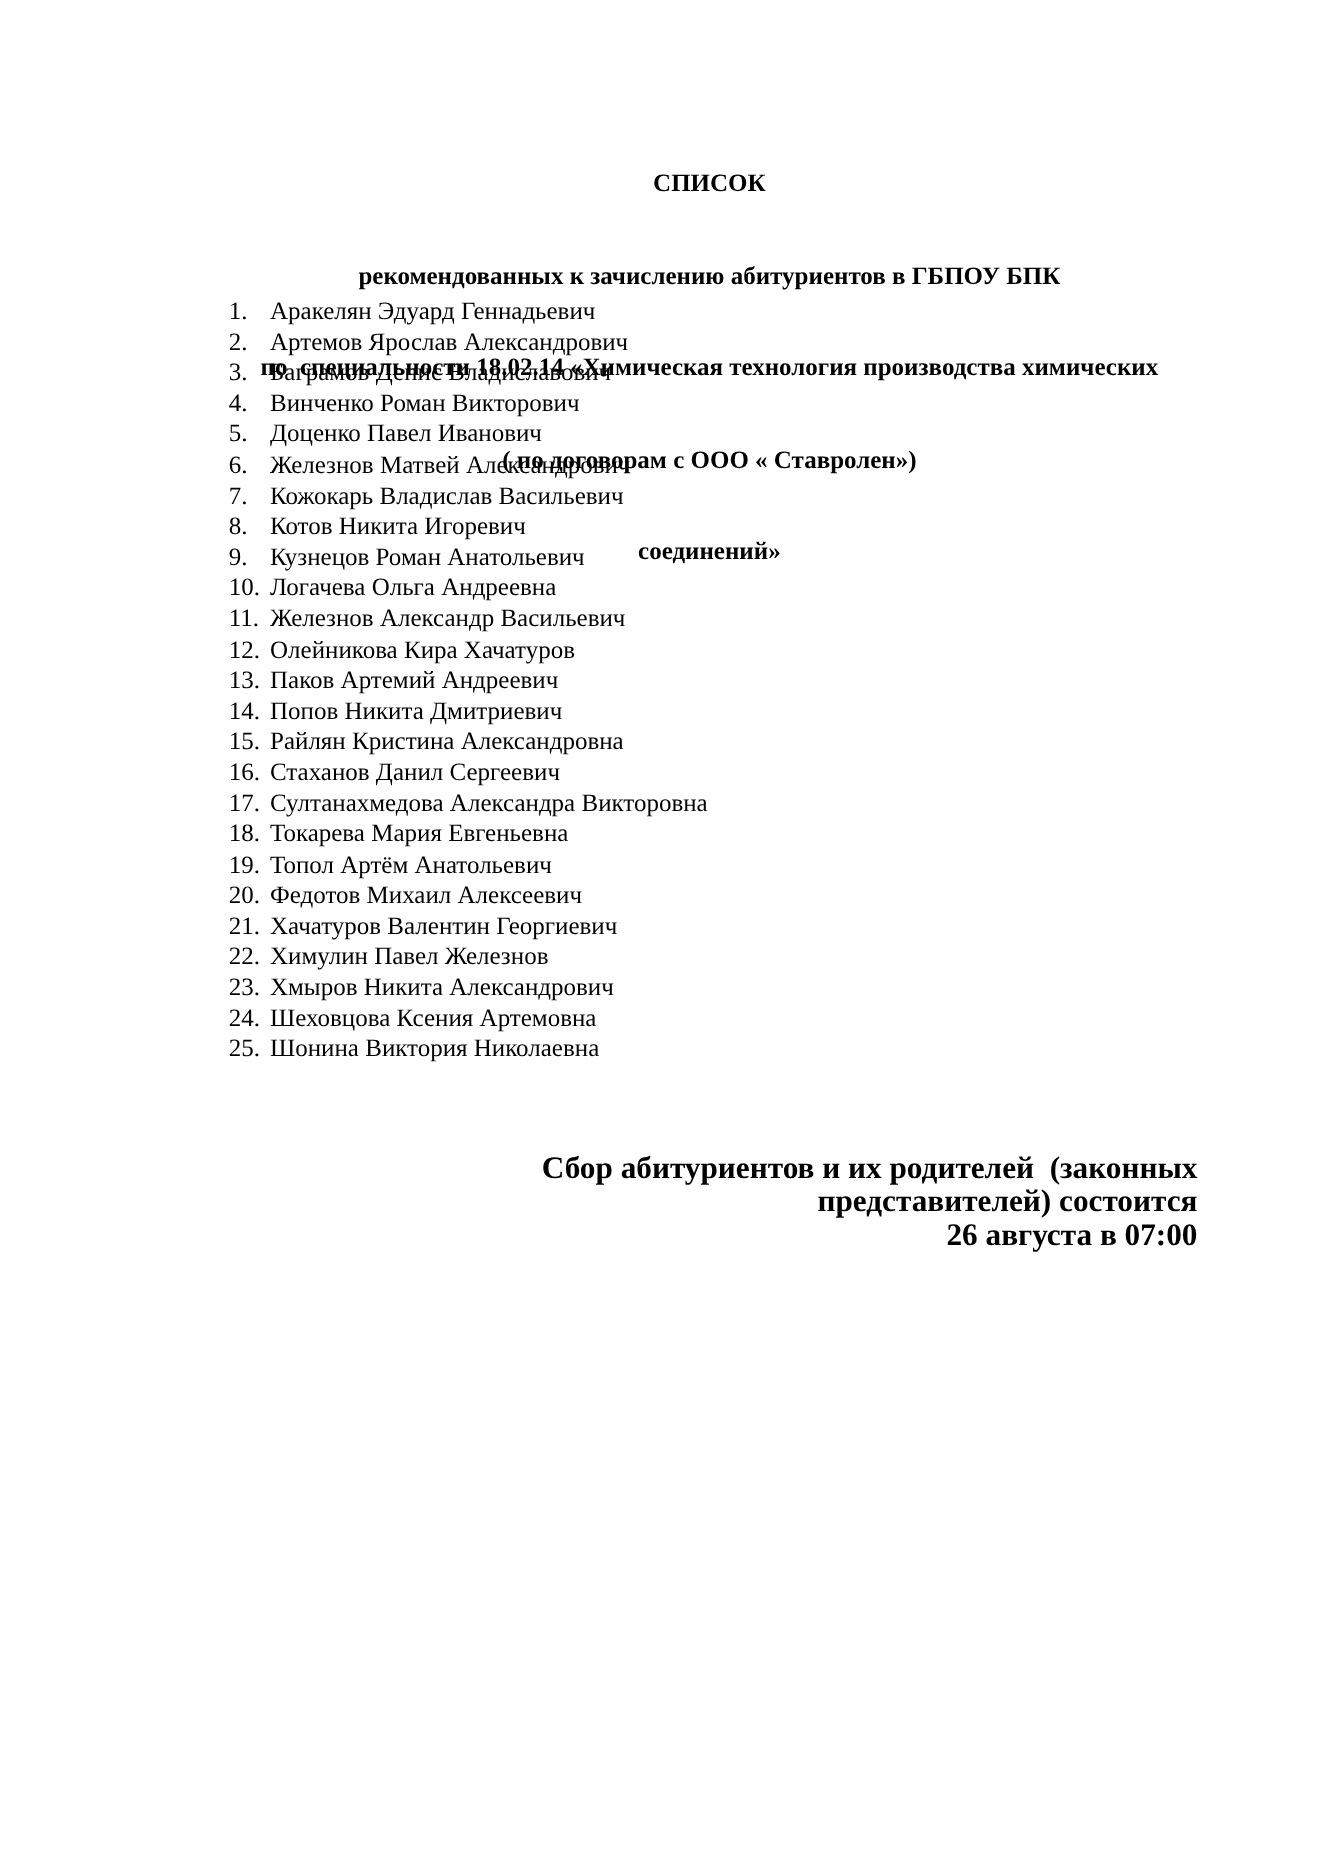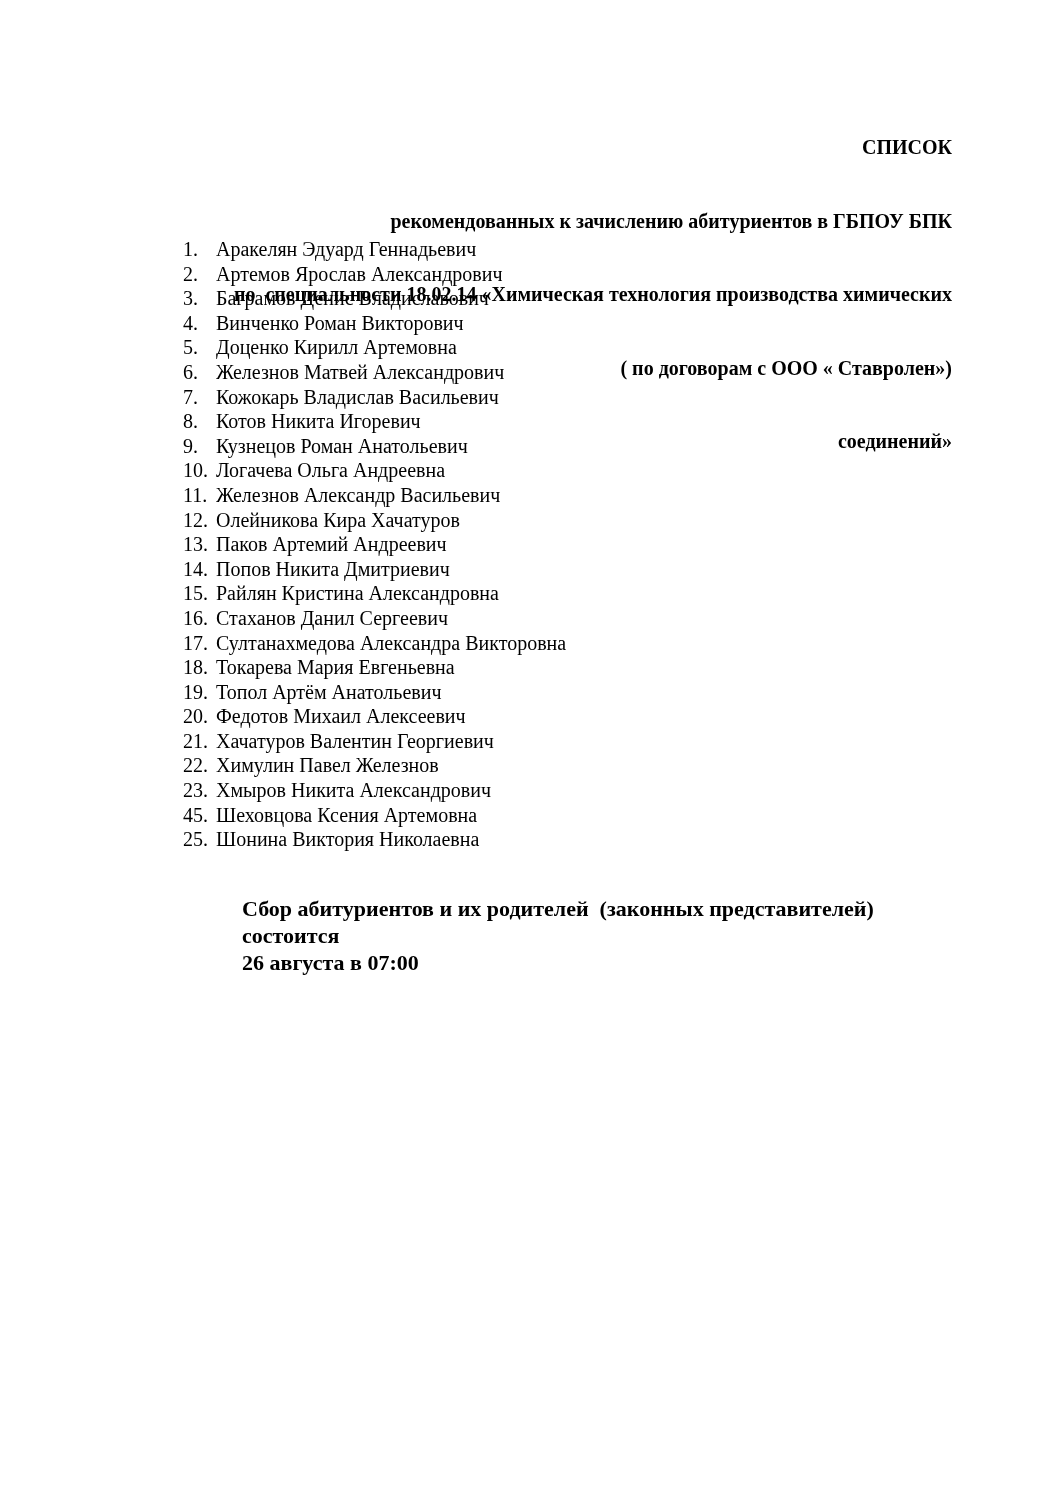--- a/index.html
+++ b/index.html
@@ -14,21 +14,21 @@
     background: #ffffff;
     color: #000000;
     font-family: "Liberation Serif", "DejaVu Serif", serif;
     overflow: hidden;
   }
   .title-block {
     position: absolute;
     left: 183px;
     top: 86px;
     width: 769px;
-    text-align: right;
+    text-align: center;
     font-weight: bold;
     font-size: 20px;
     line-height: 24.5px;
     white-space: pre-wrap;
   }
   .title-line { white-space: pre-wrap; }
   .list-block {
     position: absolute;
     left: 183px;
     top: 237px;
@@ -42,25 +42,25 @@
     width: 33px;
     white-space: pre;
   }
   .list-name {
     flex: 1 1 auto;
     white-space: pre;
   }
   .footer-block {
     position: absolute;
     left: 242px;
-    top: 895px;
+    top: 921px;
     width: 716px;
-    text-align: left;
+    text-align: right;
     font-weight: bold;
-    font-size: 22px;
+    font-size: 25px;
     line-height: 27px;
   }
   .footer-line { white-space: pre-wrap; }
 </style>
 </head>
 <body>
 
 <div class="page">
 
   <div class="title-block">
@@ -83,21 +83,21 @@
     <div class="list-row">
         <span class="list-num">3.</span>
         <span class="list-name">Баграмов Денис Владиславович</span>
       </div>
     <div class="list-row">
         <span class="list-num">4.</span>
         <span class="list-name">Винченко Роман Викторович</span>
       </div>
     <div class="list-row">
         <span class="list-num">5.</span>
-        <span class="list-name">Доценко Кирилл Артемовна</span>
+        <span class="list-name">Доценко Павел Иванович</span>
       </div>
     <div class="list-row">
         <span class="list-num">6.</span>
         <span class="list-name">Железнов Матвей Александрович</span>
       </div>
     <div class="list-row">
         <span class="list-num">7.</span>
         <span class="list-name">Кожокарь Владислав Васильевич</span>
       </div>
     <div class="list-row">
@@ -158,21 +158,21 @@
       </div>
     <div class="list-row">
         <span class="list-num">22.</span>
         <span class="list-name">Химулин Павел Железнов</span>
       </div>
     <div class="list-row">
         <span class="list-num">23.</span>
         <span class="list-name">Хмыров Никита Александрович</span>
       </div>
     <div class="list-row">
-        <span class="list-num">45.</span>
+        <span class="list-num">24.</span>
         <span class="list-name">Шеховцова Ксения Артемовна</span>
       </div>
     <div class="list-row">
         <span class="list-num">25.</span>
         <span class="list-name">Шонина Виктория Николаевна</span>
       </div>
   </div>
 
   <div class="footer-block">
     <div class="footer-line">Сбор абитуриентов и их родителей  (законных представителей) состоится</div>

